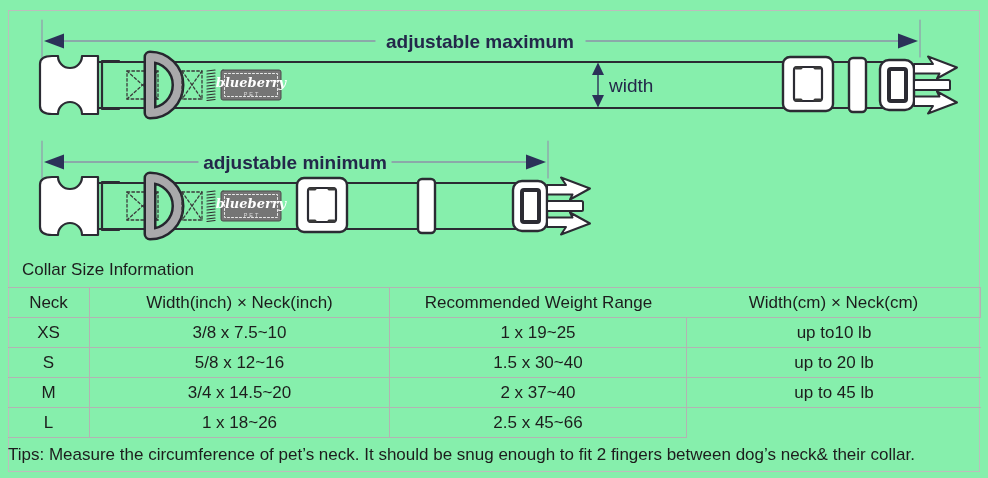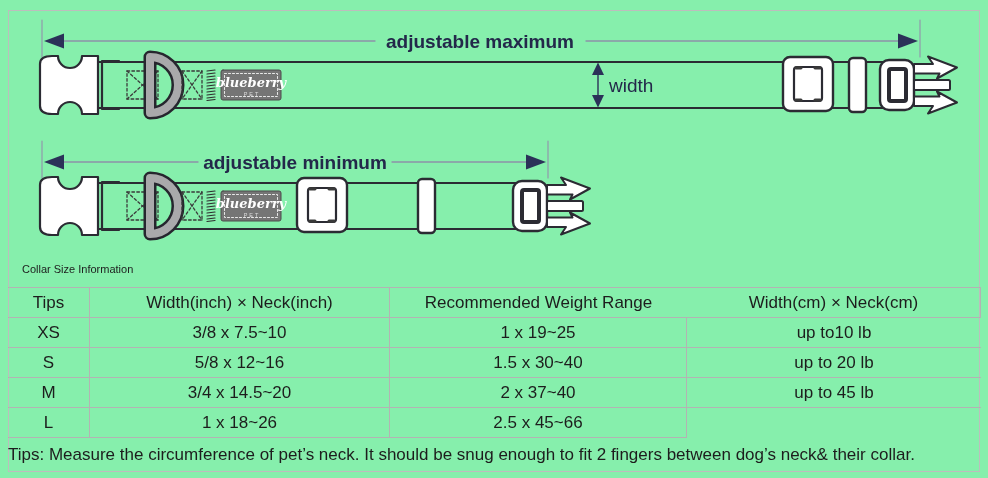--- a/index.html
+++ b/index.html
@@ -8,21 +8,21 @@
         font-family:"Liberation Sans",sans-serif;overflow:hidden}
   .frame{position:absolute;left:8px;top:10px;width:972px;height:462px;
          border:1px solid #bdbdbd;pointer-events:none}
   svg.diagram{position:absolute;left:0;top:0;display:block}
   .dim-label{font-size:19px;font-weight:bold;fill:#23284a}
   .width-label{font-size:19px;fill:#23284a}
   .brand-script{font-family:"DejaVu Serif",serif;font-style:italic;font-weight:bold;
                 font-size:13px;fill:#ffffff}
   .brand-sub{font-size:5.5px;letter-spacing:2px;fill:#dddddd;font-family:"Liberation Sans",sans-serif}
   .info{position:absolute;left:8px;top:252px;width:973px;height:220px;color:#1d1d1d}
-  .title-row{height:36px;line-height:35px;padding-left:14px;font-size:11px;
+  .title-row{height:36px;line-height:35px;padding-left:14px;font-size:17px;
              border-bottom:1px solid #b3b3b3;white-space:nowrap}
   .grid{display:grid;grid-template-columns:82px 300px 297px auto}
   .cell{height:30px;line-height:29px;text-align:center;font-size:17px;
         border-bottom:1px solid #b3b3b3;white-space:nowrap;overflow:hidden}
   .cell.vline{border-right:1px solid #b3b3b3}
   .tips-row{height:34px;line-height:34px;font-size:17px;white-space:nowrap}
 </style>
 </head>
 <body>
 
@@ -197,21 +197,21 @@
         <path d="M547,227 L566,227 L561,234.5 L590,223.5 L570,212.5 L572.5,217.5 L547,217.5 Z" stroke-width="2"></path>
       </g>
     </g>
   </svg>
 
   <div class="info">
     <div class="title-row">Collar Size Information</div>
 
     <div class="grid">
 
-      <div class="cell vline">Tips</div>
+      <div class="cell vline">Neck</div>
       <div class="cell vline">Width(inch)  ×  Neck(inch)</div>
       <div class="cell">Recommended Weight Range</div>
       <div class="cell vline">Width(cm)  ×  Neck(cm)</div>
 
       <div class="cell vline">XS</div>
       <div class="cell vline">3/8 x 7.5~10</div>
       <div class="cell vline">1 x 19~25</div>
       <div class="cell">up to10 lb</div>
 
       <div class="cell vline">S</div>

